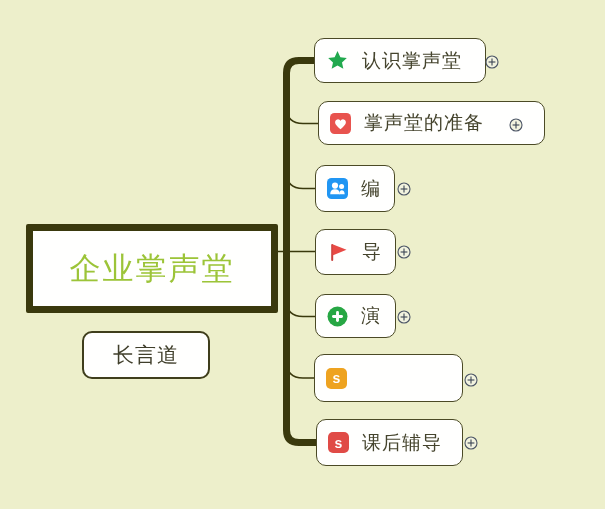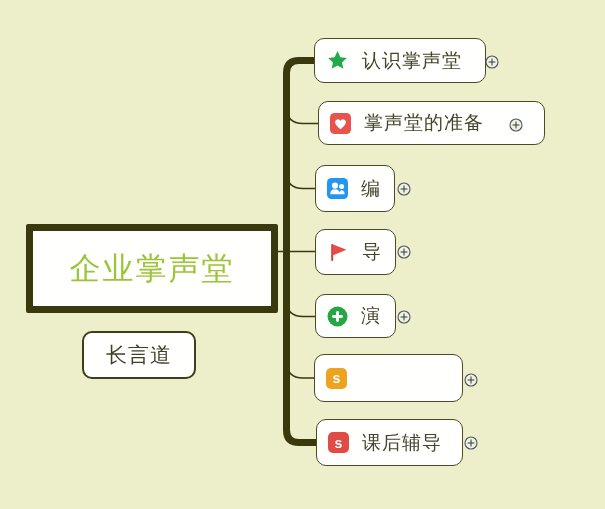--- a/index.html
+++ b/index.html
@@ -19,21 +19,21 @@
     background:#fffffe; border:7px solid #3a390d; border-radius:2px;
     display:flex; align-items:center; justify-content:center;
     z-index:3; cursor:default;margin-top:16px;
   }
   .root-node .root-label {
     font-size:31px; letter-spacing:2px; line-height:1;
   }
 
   
   .floating-node {
-    position:absolute; left:82px; top:331px; width:114px; height:48px;
+    position:absolute; left:82px; top:331px; width:128px; height:48px;
     background:#fffffe; border:2px solid #3f3e1c; border-radius:10px;
     display:flex; align-items:center; justify-content:center;
     z-index:3; cursor:default;
   }
   .floating-node .floating-label { font-size:21px; color:#403f2b; letter-spacing:1px; }
 
   
   .topic {
     position:absolute;
     background:#fffffe; border:1.5px solid #4b4a26; border-radius:10px;

